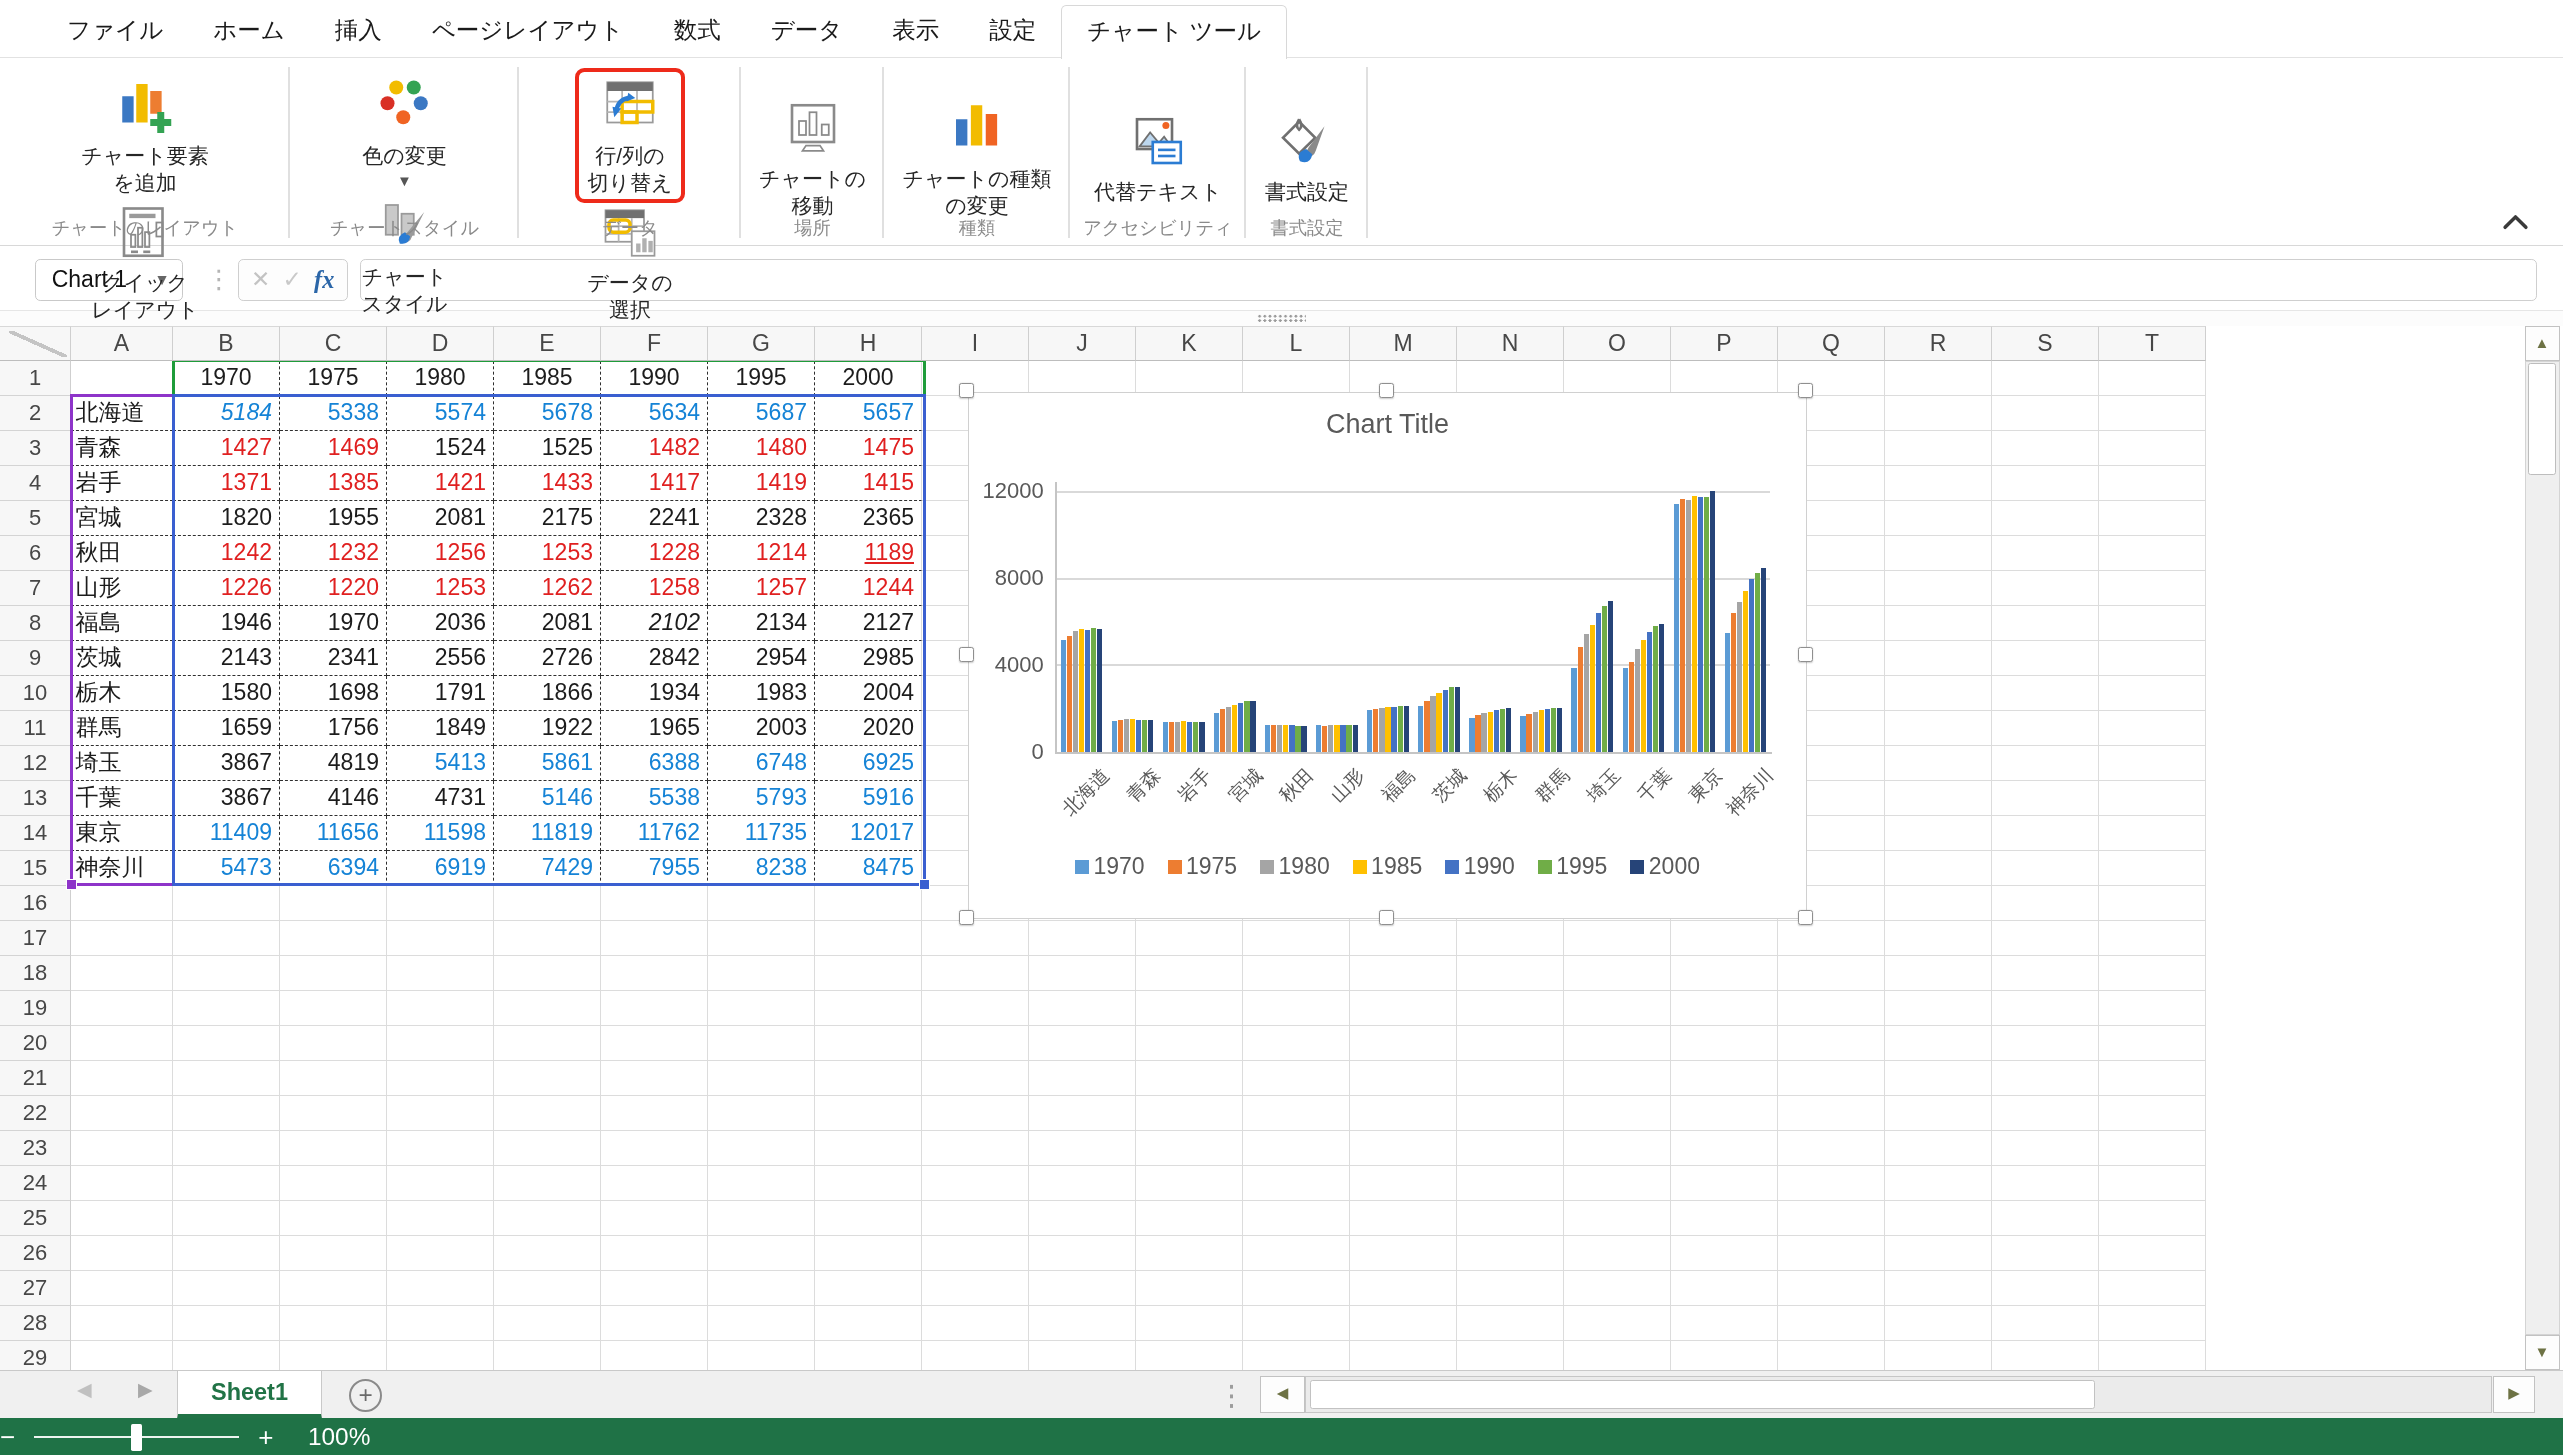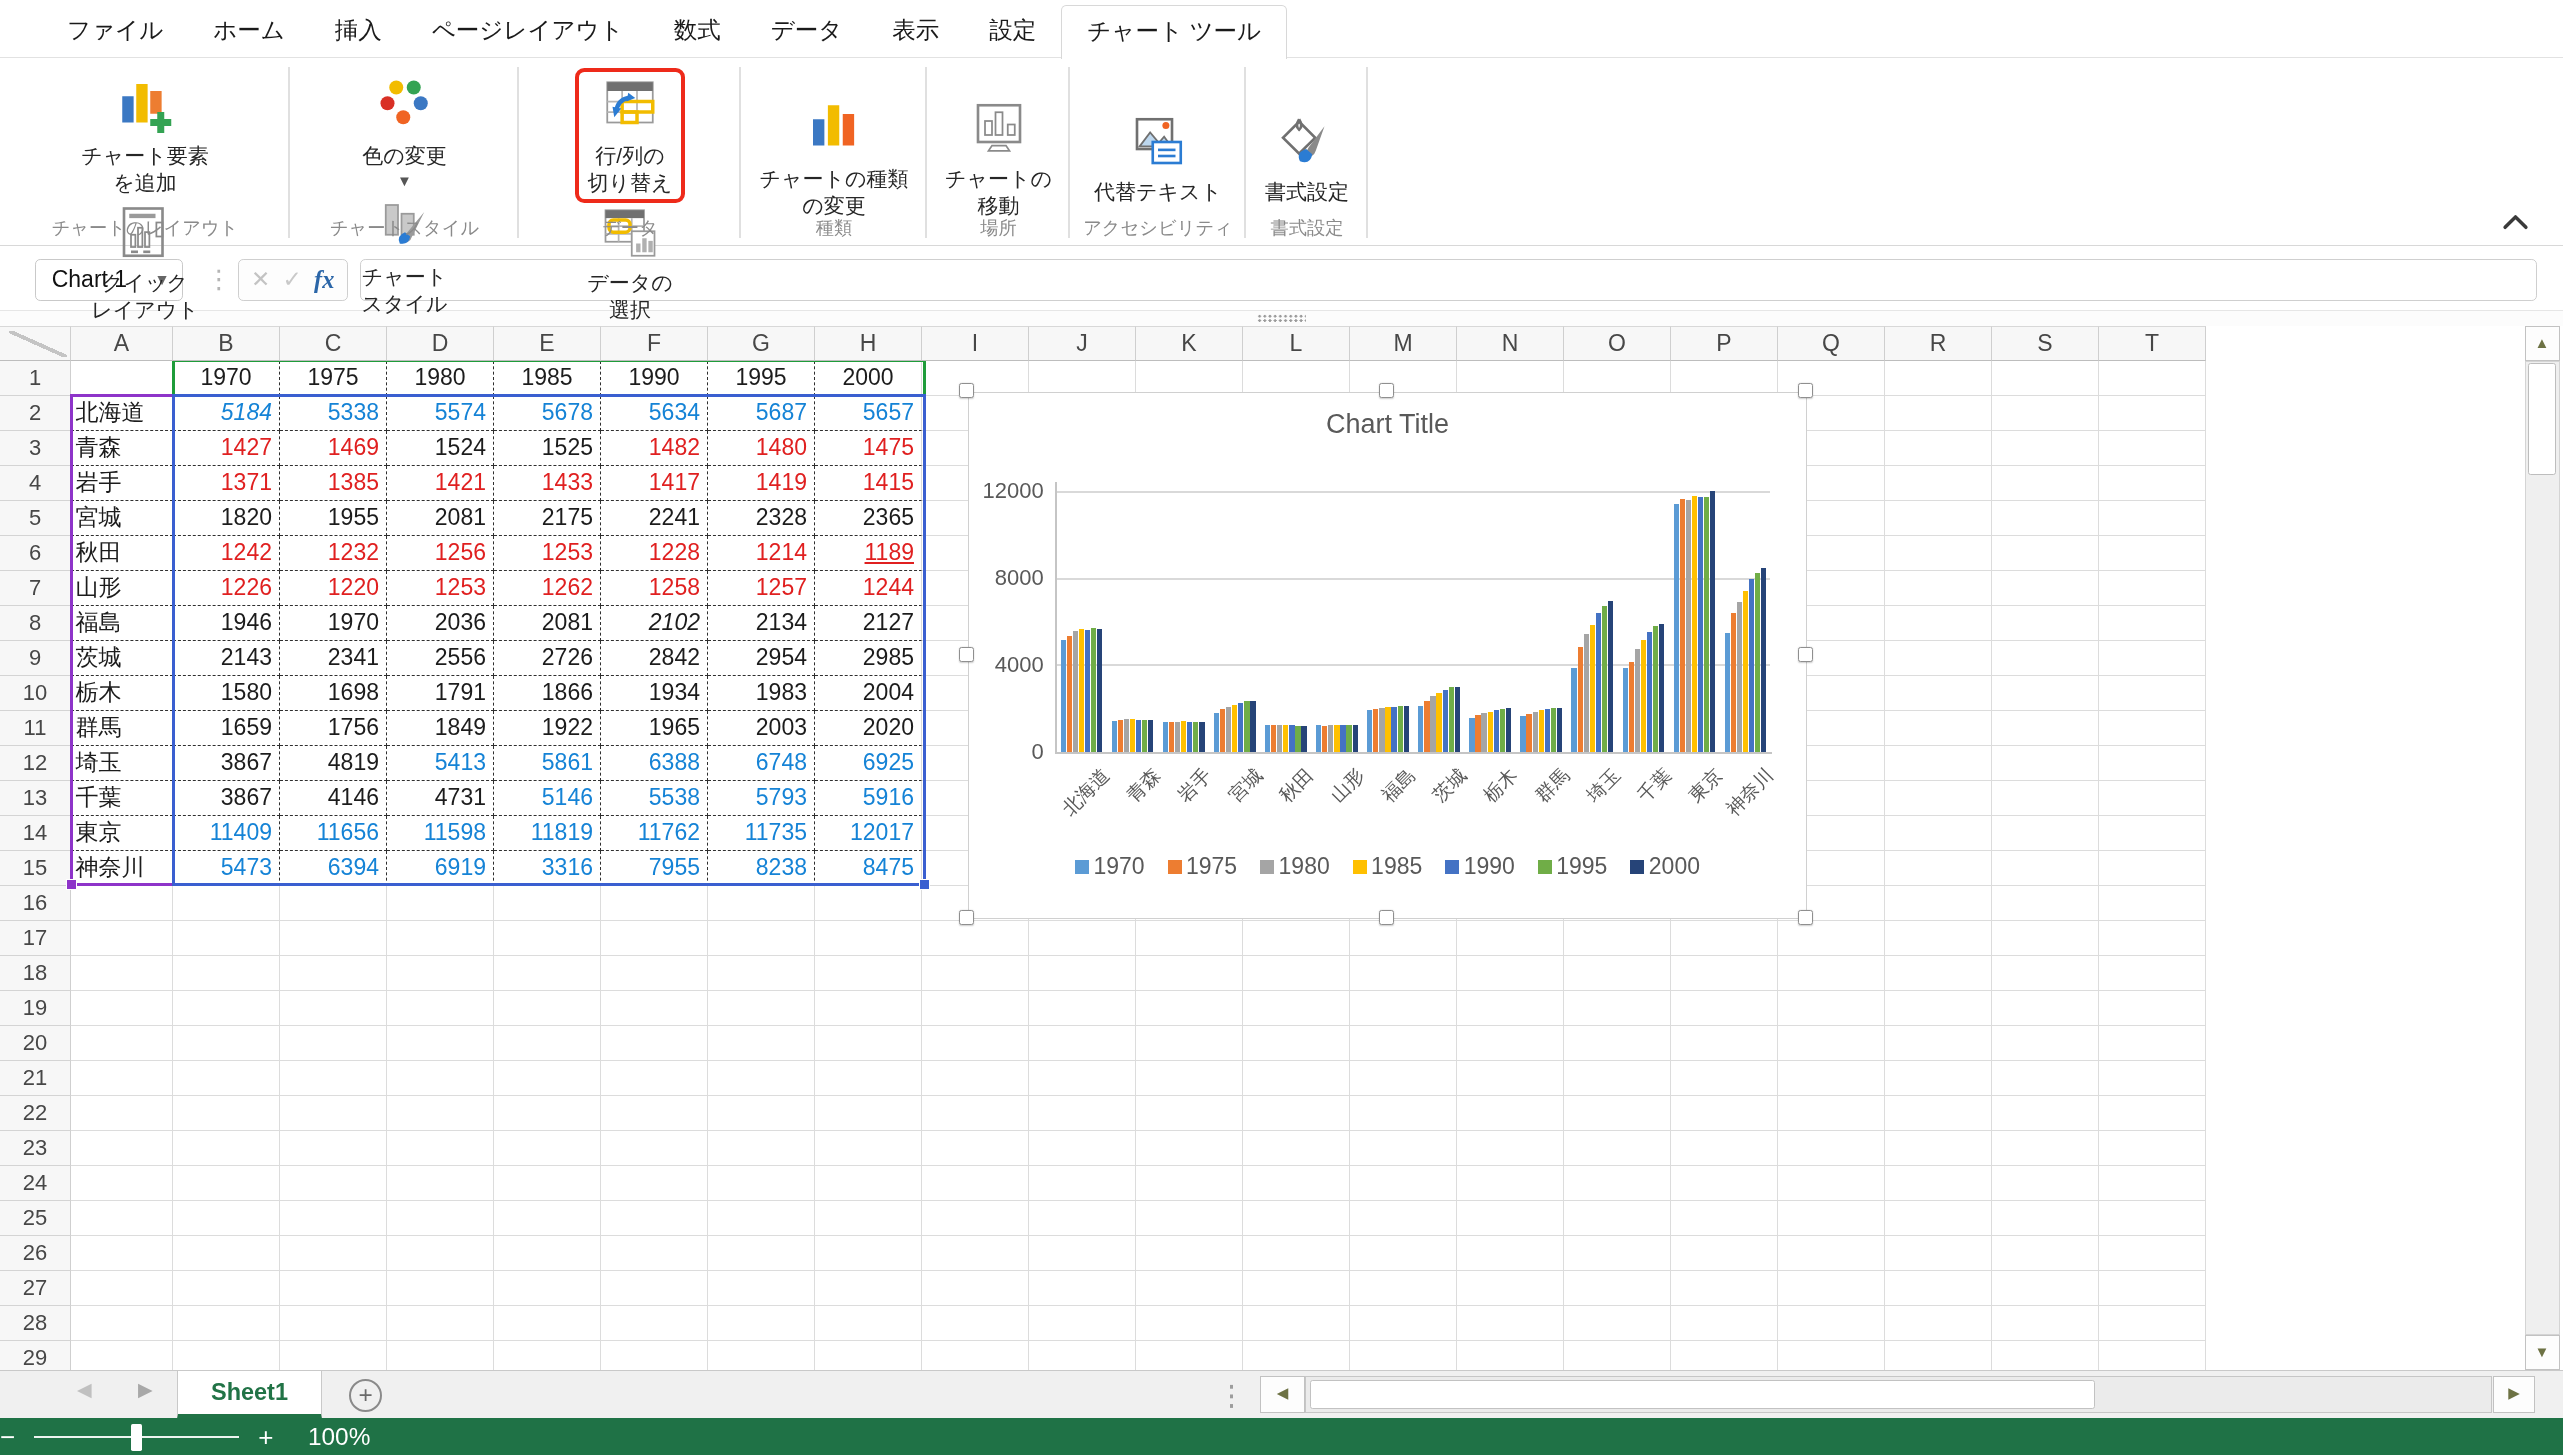--- a/index.html
+++ b/index.html
@@ -241,43 +241,43 @@
                 <rect x="8" y="17" width="24" height="14" rx="5" fill="none" stroke="#f2bc00" stroke-width="4"></rect>
                 <rect x="34" y="30" width="26" height="28" fill="#fff" stroke="#9a9a9a" stroke-width="2"></rect>
                 <rect x="39" y="44" width="5" height="10" fill="#b0b0b0"></rect>
                 <rect x="46" y="38" width="5" height="16" fill="#b0b0b0"></rect>
                 <rect x="53" y="41" width="5" height="13" fill="#b0b0b0"></rect>
               </svg></div>
             <div class="rlabel">データの<br>選択</div>
           </div>
           <div class="glabel">データ</div>
         </div>
-        <div class="rgroup" style="width: 186px;">
-          <div class="rbtn">
-            <div class="ricon"><svg viewBox="0 0 64 64">
-                <rect x="8" y="22" width="13" height="30" fill="#3b78c3"></rect>
-                <rect x="25" y="6" width="13" height="46" fill="#f2bc00"></rect>
-                <rect x="42" y="16" width="13" height="36" fill="#f06423"></rect>
-              </svg></div>
-            <div class="rlabel">チャートの種類<br>の変更</div>
-          </div>
-          <div class="glabel">種類</div>
-        </div>
         <div class="rgroup" style="width: 143px;">
           <div class="rbtn">
             <div class="ricon"><svg viewBox="0 0 64 64">
                 <rect x="8" y="6" width="48" height="42" fill="#fff" stroke="#8a8a8a" stroke-width="3"></rect>
                 <rect x="16" y="24" width="8" height="16" fill="none" stroke="#8a8a8a" stroke-width="2"></rect>
                 <rect x="28" y="14" width="8" height="26" fill="none" stroke="#8a8a8a" stroke-width="2"></rect>
                 <rect x="42" y="28" width="8" height="12" fill="none" stroke="#8a8a8a" stroke-width="2"></rect>
                 <path d="M24 52 h16 l4 6 h-24z" fill="none" stroke="#8a8a8a" stroke-width="2"></path>
               </svg></div>
             <div class="rlabel">チャートの<br>移動</div>
           </div>
           <div class="glabel">場所</div>
+        </div>
+        <div class="rgroup" style="width: 186px;">
+          <div class="rbtn">
+            <div class="ricon"><svg viewBox="0 0 64 64">
+                <rect x="8" y="22" width="13" height="30" fill="#3b78c3"></rect>
+                <rect x="25" y="6" width="13" height="46" fill="#f2bc00"></rect>
+                <rect x="42" y="16" width="13" height="36" fill="#f06423"></rect>
+              </svg></div>
+            <div class="rlabel">チャートの種類<br>の変更</div>
+          </div>
+          <div class="glabel">種類</div>
         </div>
         <div class="rgroup" style="width: 176px;">
           <div class="rbtn">
             <div class="ricon"><svg viewBox="0 0 64 64">
                 <rect x="8" y="6" width="40" height="34" fill="#fff" stroke="#707070" stroke-width="3"></rect>
                 <path d="M11 37 l12-16 10 12 6-7 8 11z" fill="#bdd7ee" stroke="#707070" stroke-width="2"></path>
                 <circle cx="41" cy="13" r="4" fill="#f06423"></circle>
                 <rect x="26" y="32" width="32" height="24" fill="#fff" stroke="#2b7cd3" stroke-width="3"></rect>
                 <line x1="32" y1="41" x2="52" y2="41" stroke="#2b7cd3" stroke-width="3"></line>
                 <line x1="32" y1="48" x2="52" y2="48" stroke="#2b7cd3" stroke-width="3"></line>
@@ -671,21 +671,21 @@
         <div class="cell" style="width: 107px;"></div>
         <div class="cell" style="width: 107px;"></div>
         <div class="cell" style="width: 107px;"></div>
       </div>
       <div class="grow">
         <div class="rhdr">15</div>
         <div class="cell lbl" style="width: 102px;">神奈川</div>
         <div class="cell num blue dR" style="width: 107px;">5473</div>
         <div class="cell num blue dR" style="width: 107px;">6394</div>
         <div class="cell num blue dR" style="width: 107px;">6919</div>
-        <div class="cell num blue dR" style="width: 107px;">3316</div>
+        <div class="cell num blue dR" style="width: 107px;">7429</div>
         <div class="cell num blue dR" style="width: 107px;">7955</div>
         <div class="cell num blue dR" style="width: 107px;">8238</div>
         <div class="cell num blue" style="width: 107px;">8475</div>
         <div class="cell" style="width: 107px;"></div>
         <div class="cell" style="width: 107px;"></div>
         <div class="cell" style="width: 107px;"></div>
         <div class="cell" style="width: 107px;"></div>
         <div class="cell" style="width: 107px;"></div>
         <div class="cell" style="width: 107px;"></div>
         <div class="cell" style="width: 107px;"></div>

